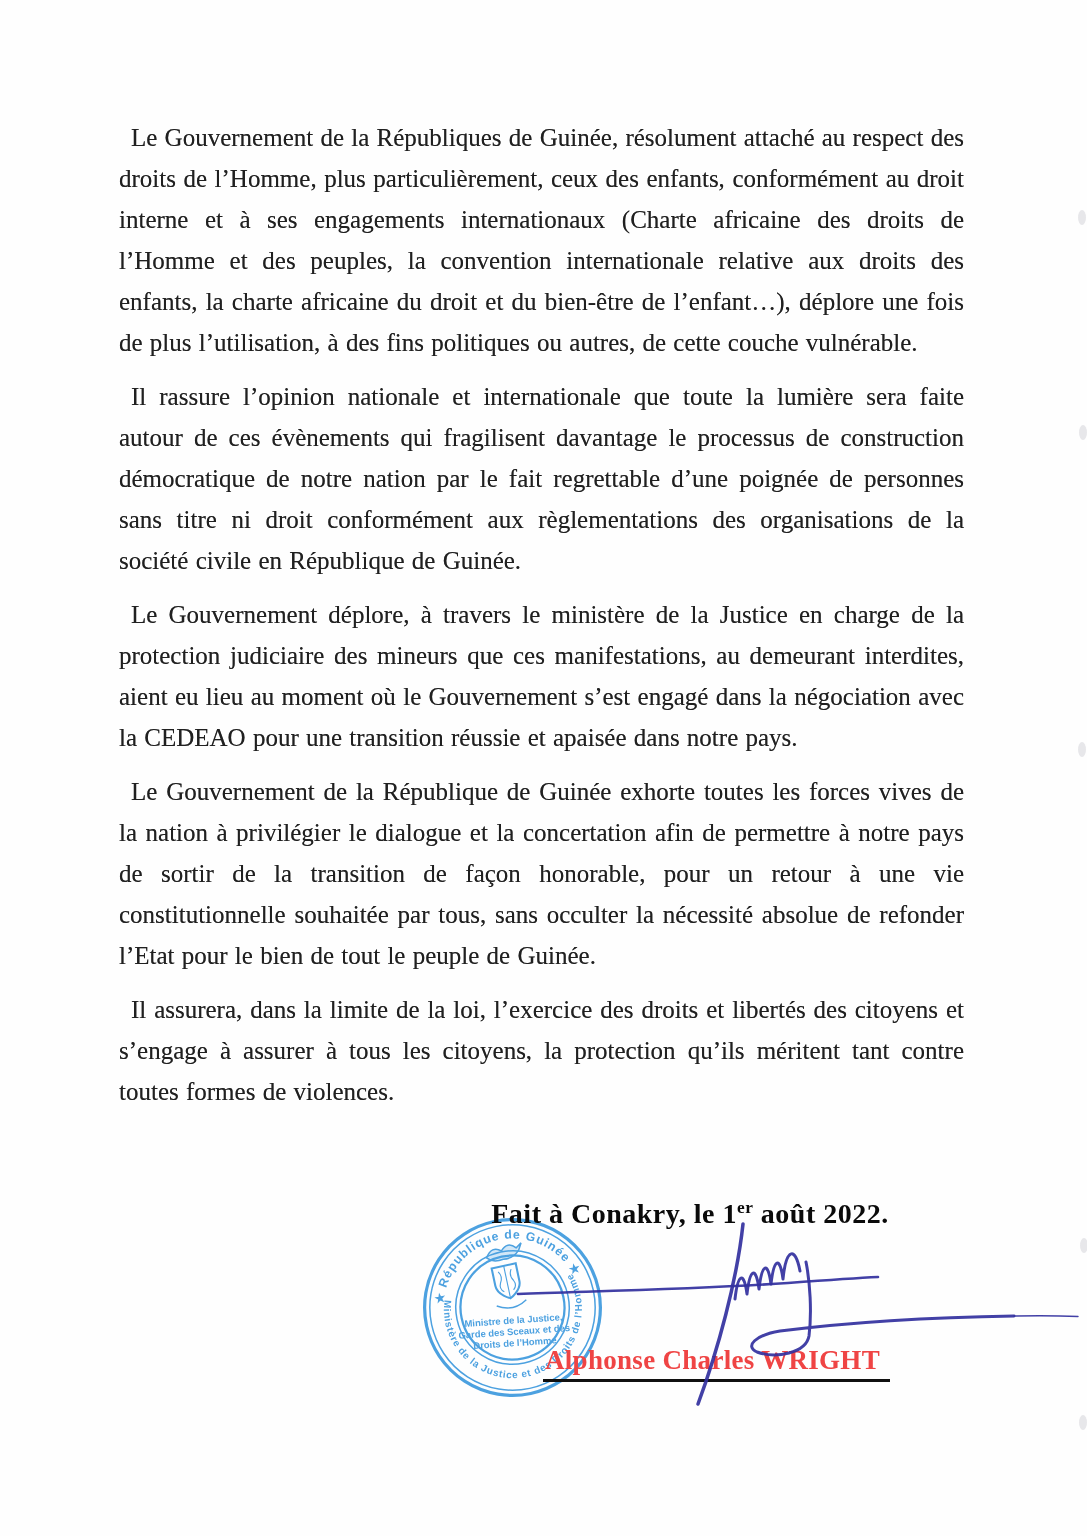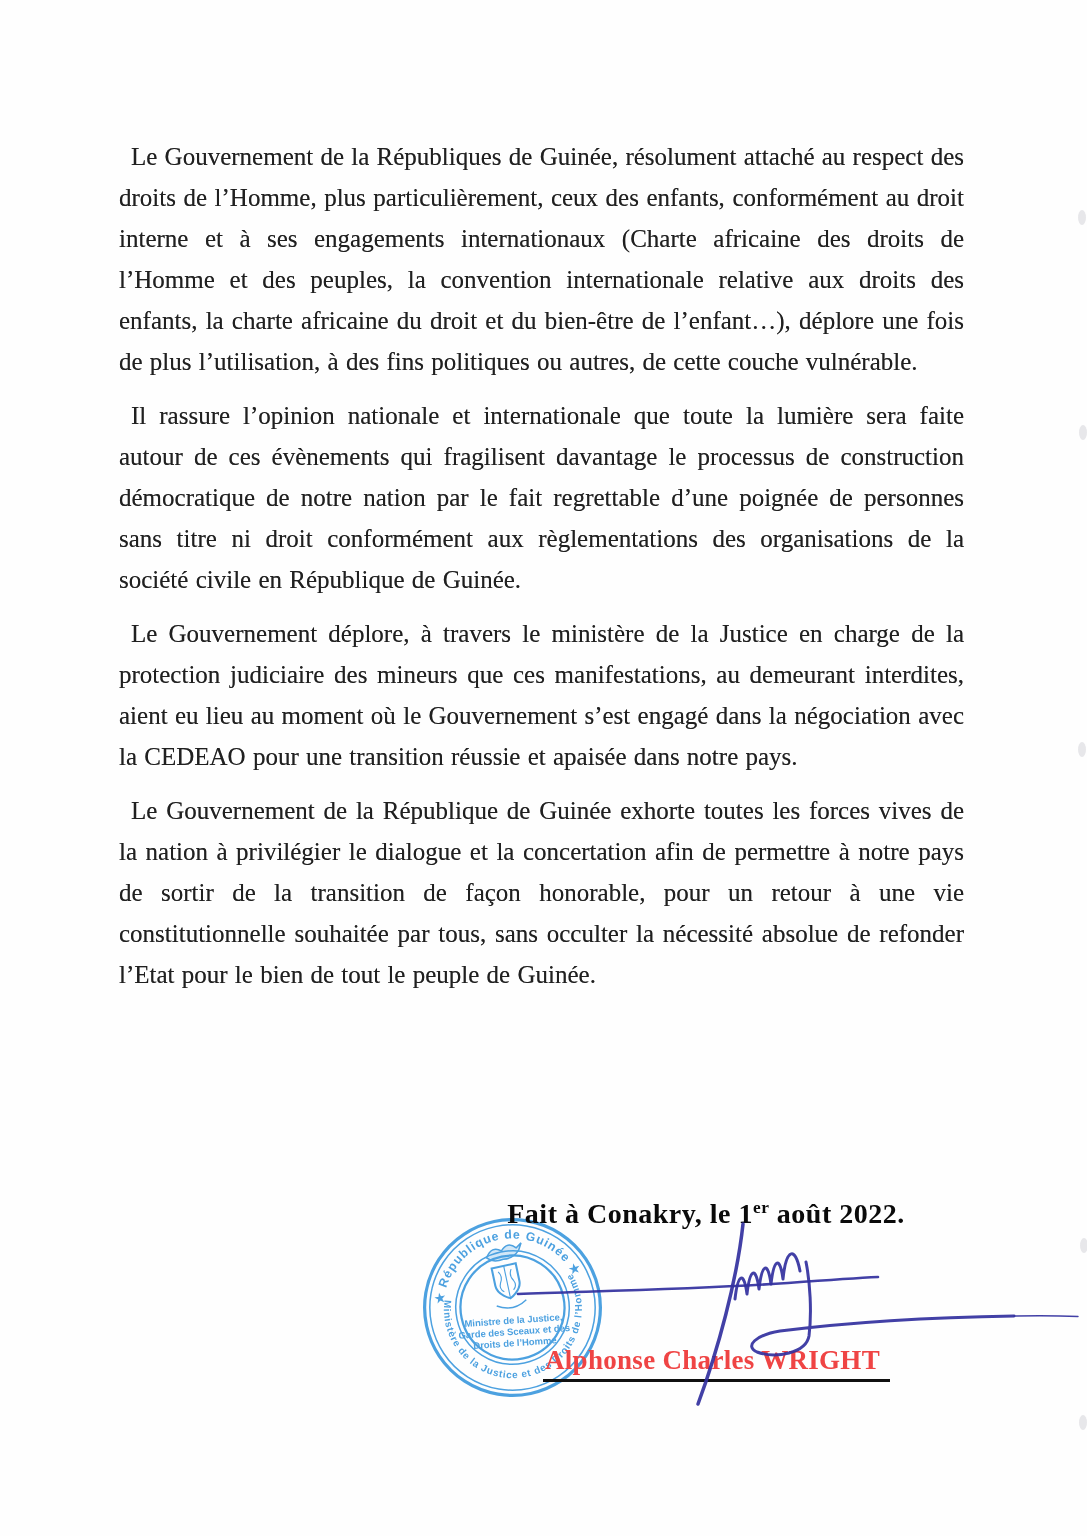--- a/index.html
+++ b/index.html
@@ -10,33 +10,33 @@
     font-family: "Liberation Serif", serif;
     overflow: hidden;
   }
   .page {
     position: absolute; left: 0; top: 0;
     width: 1087px; height: 1536px;
     background: #fefefe;
   }
   .body-text {
     position: absolute;
-    left: 119px; top: 136px; width: 845px;
+    left: 119px; top: 117px; width: 845px;
     color: #202020;
     font-size: 25px;
     line-height: 41px;
     text-align: justify;
     text-shadow: 0 0 0.6px rgba(40,40,40,0.55);
     word-spacing: 1px;
   }
   .body-text p { margin: 0 0 13px 0; text-indent: 12px; }
 
   .date-line {
     position: absolute;
-    left: 436px; top: 1198px; width: 540px;
+    left: 420px; top: 1198px; width: 540px;
     text-align: center;
     font-weight: bold;
     font-size: 28px;
     color: #0a0a0a;
     letter-spacing: 0.5px;
     z-index: 3;
   }
   .date-line sup { font-size: 0.62em; vertical-align: super; line-height: 0; }
 
   .signatory-name {
@@ -90,20 +90,21 @@
 </head>
 <body>
 
 <div class="page">
 
   <div class="body-text">
     <p>Le Gouvernement de la Républiques de Guinée, résolument attaché au respect des droits de l’Homme, plus particulièrement, ceux des enfants, conformément au droit interne et à ses engagements internationaux (Charte africaine des droits de l’Homme et des peuples, la convention internationale relative aux droits des enfants, la charte africaine du droit et du bien-être de l’enfant…), déplore une fois de plus l’utilisation, à des fins politiques ou autres, de cette couche vulnérable.</p>
     <p>Il rassure l’opinion nationale et internationale que toute la lumière sera faite autour de ces évènements qui fragilisent davantage le processus de construction démocratique de notre nation par le fait regrettable d’une poignée de personnes sans titre ni droit conformément aux règlementations des organisations de la société civile en République de Guinée.</p>
     <p>Le Gouvernement déplore, à travers le ministère de la Justice en charge de la protection judiciaire des mineurs que ces manifestations, au demeurant interdites, aient eu lieu au moment où le Gouvernement s’est engagé dans la négociation avec la CEDEAO pour une transition réussie et apaisée dans notre pays.</p>
     <p>Le Gouvernement de la République de Guinée exhorte toutes les forces vives de la nation à privilégier le dialogue et la concertation afin de permettre à notre pays de sortir de la transition de façon honorable, pour un retour à une vie constitutionnelle souhaitée par tous, sans occulter la nécessité absolue de refonder l’Etat pour le bien de tout le peuple de Guinée.</p>
+    <p>Il assurera, dans la limite de la loi, l’exercice des droits et libertés des citoyens et s’engage à assurer à tous les citoyens, la protection qu’ils méritent tant contre toutes formes de violences.</p>
   </div>
 
   <div class="date-line">
     <span>Fait à Conakry, le 1</span><sup>er</sup><span> août 2022.</span>
   </div>
 
   <svg class="stamp-svg" viewBox="0 0 200 200">
     <g transform="rotate(-12 100 100)" stroke="#3f9ade" fill="none">
       <circle cx="100" cy="100" r="93" stroke-width="3.4"></circle>
       <circle cx="100" cy="100" r="87.5" stroke-width="1.6"></circle>

